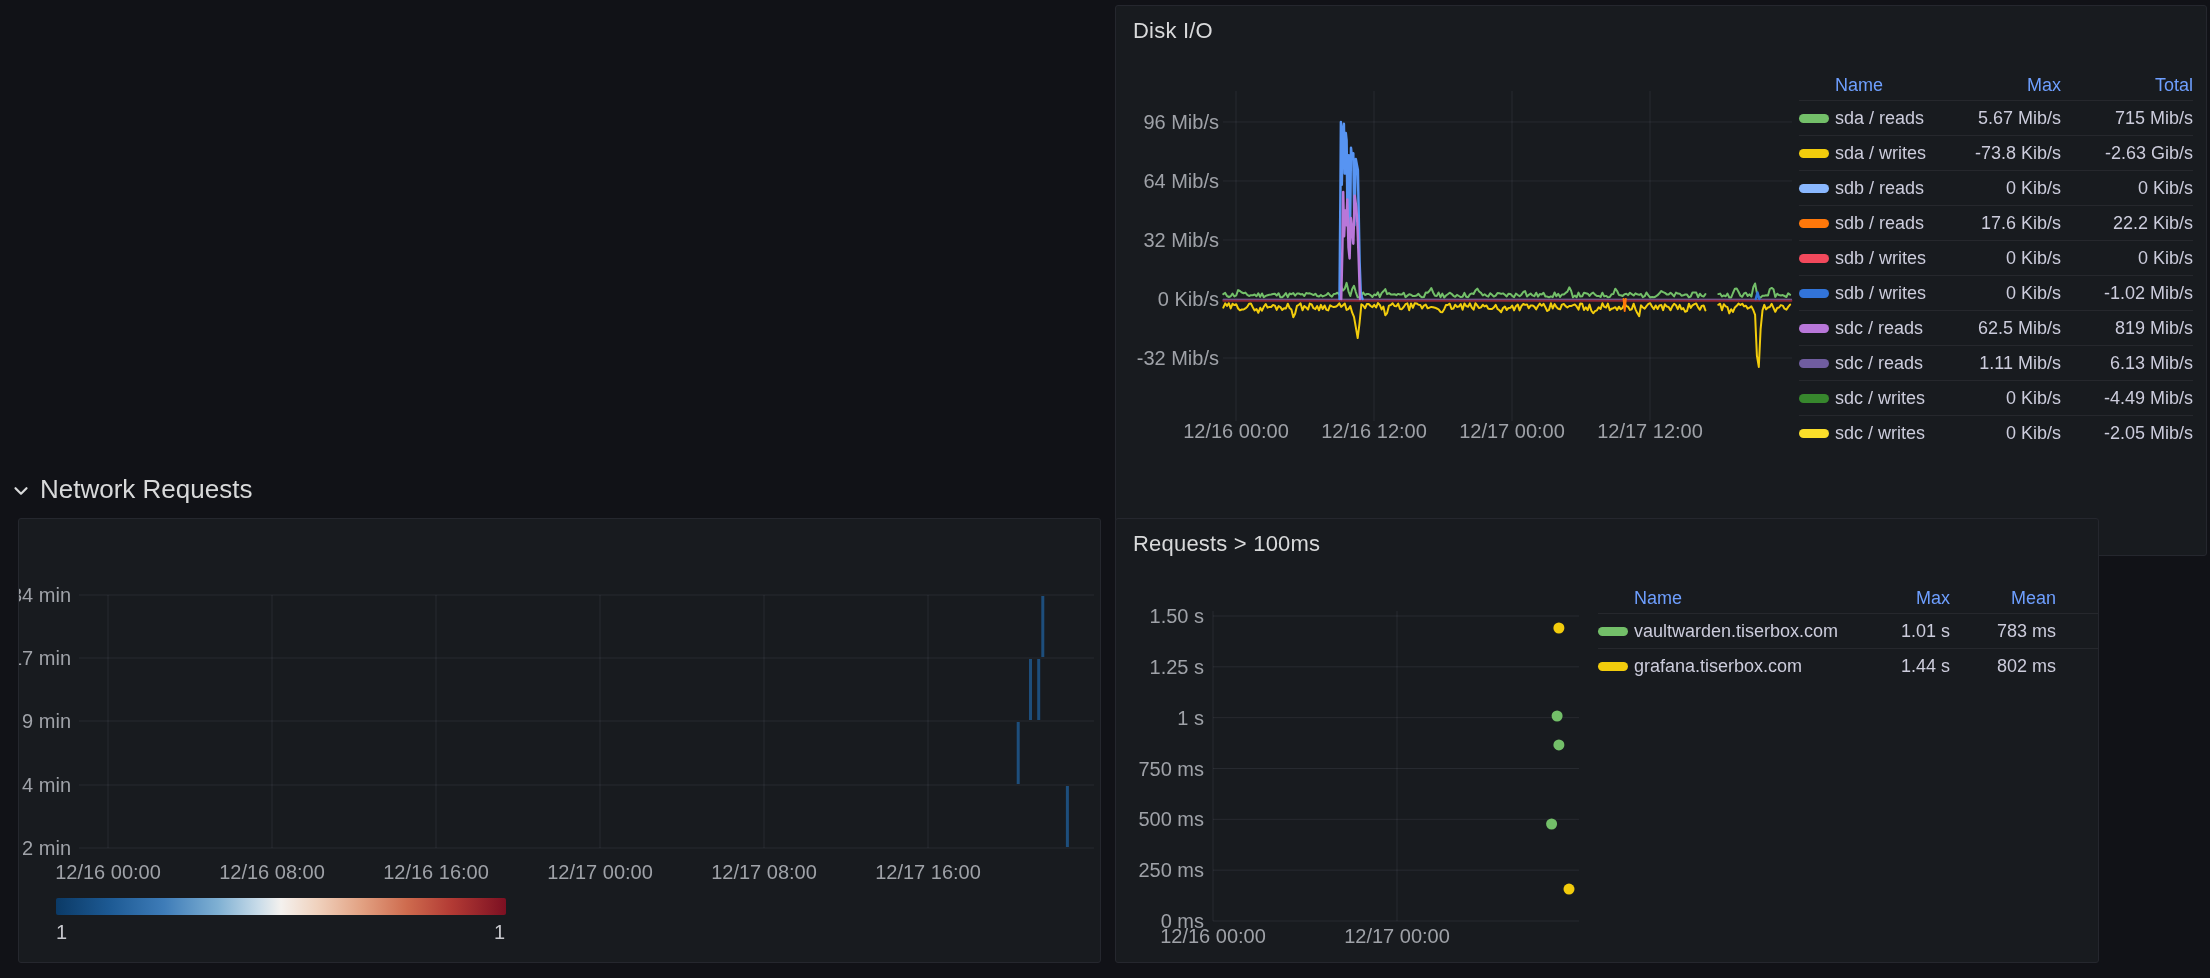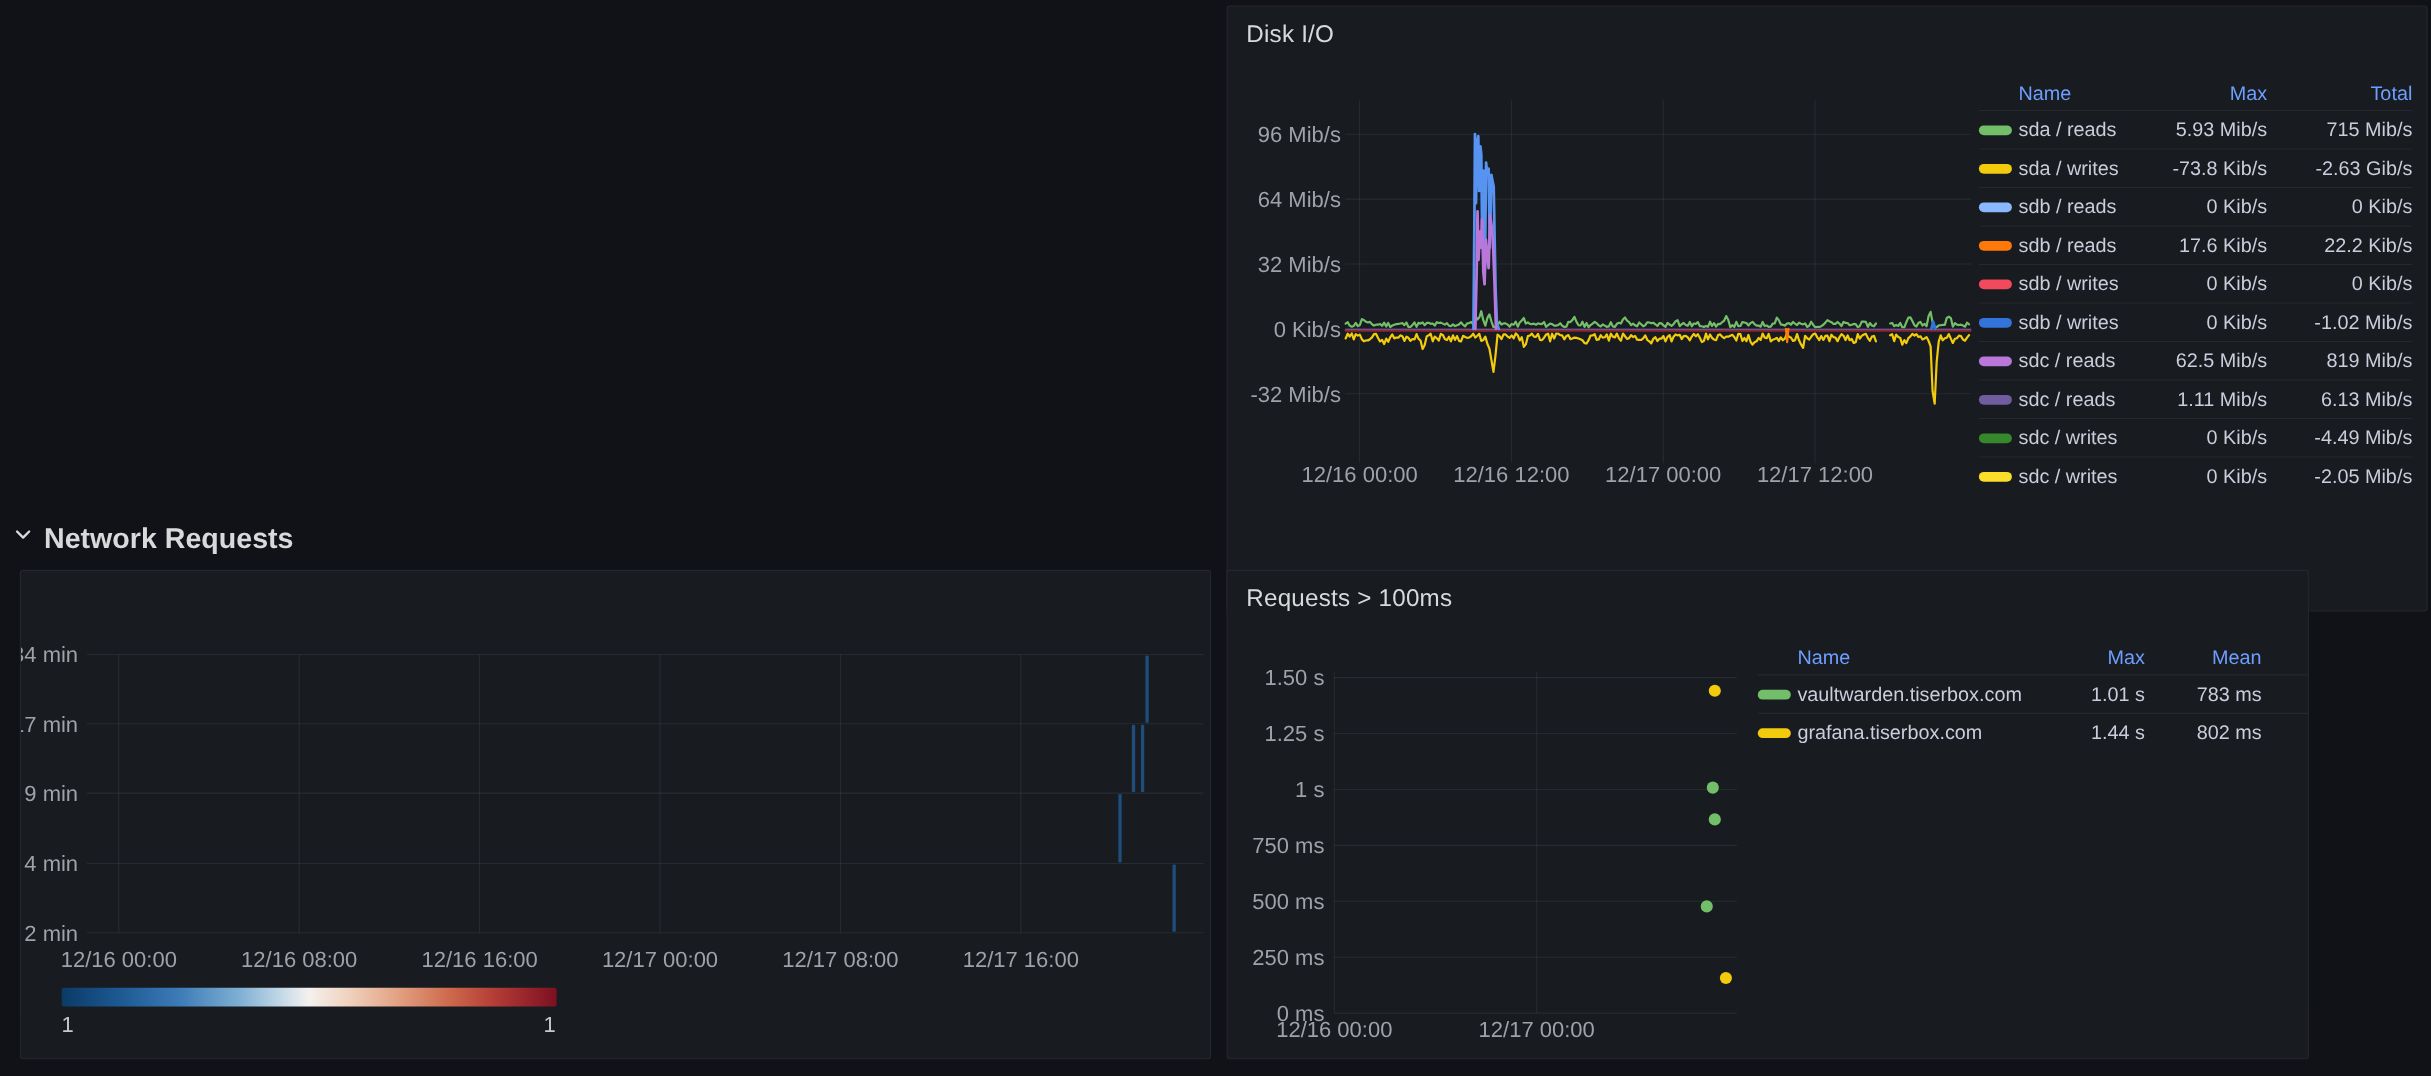--- a/index.html
+++ b/index.html
@@ -15,22 +15,22 @@
   }
   #panel-disk{left:1115px;top:5px;width:1092px;height:551px;}
   #panel-hist{left:18px;top:518px;width:1083px;height:445px;}
   #panel-req{left:1115px;top:518px;width:984px;height:445px;}
   .panel-title{
     position:absolute;top:12px;left:17px;font-size:22px;line-height:26px;
     color:#D8D9DA;font-weight:500;letter-spacing:0.2px;display:flex;align-items:center;gap:16px;
     white-space:nowrap;z-index:3;cursor:pointer;
   }
   .section-header{
-    position:absolute;left:10px;top:474px;display:flex;align-items:flex-start;gap:8px;
-    color:#D8D9DA;font-size:26px;font-weight:700;cursor:pointer;
+    position:absolute;left:10px;top:474px;display:flex;align-items:center;gap:8px;
+    color:#D8D9DA;font-size:26px;font-weight:400;cursor:pointer;
   }
   .chart-svg{position:absolute;left:0;top:0;}
   svg text{fill:#9FA2A8;font-size:20px;font-family:"Liberation Sans",sans-serif;}
   .legend{
     position:absolute;display:grid;align-content:start;
     font-size:18px;color:#CCCCDC;z-index:2;
   }
   #disk-legend{left:683px;top:64px;width:394px;bottom:0;
     grid-template-columns:36px 1fr 118px 132px;}
   #req-legend{left:482px;top:64px;width:590px;
@@ -88,21 +88,21 @@
     </svg>
   <div class="legend" id="disk-legend">
       <div class="lcell head"></div>
       <div class="lcell head">Name</div>
       <div class="lcell head num">Max</div>
       <div class="lcell head num">Total</div>
       <div class="lcell">
         <span class="dash" style="background: rgb(115, 191, 105);"></span>
       </div>
       <div class="lcell name-cell">sda / reads</div>
-      <div class="lcell num">5.93 Mib/s</div>
+      <div class="lcell num">5.67 Mib/s</div>
       <div class="lcell num">715 Mib/s</div>
       <div class="lcell">
         <span class="dash" style="background: rgb(242, 204, 12);"></span>
       </div>
       <div class="lcell name-cell">sda / writes</div>
       <div class="lcell num">-73.8 Kib/s</div>
       <div class="lcell num">-2.63 Gib/s</div>
       <div class="lcell">
         <span class="dash" style="background: rgb(138, 184, 255);"></span>
       </div>

